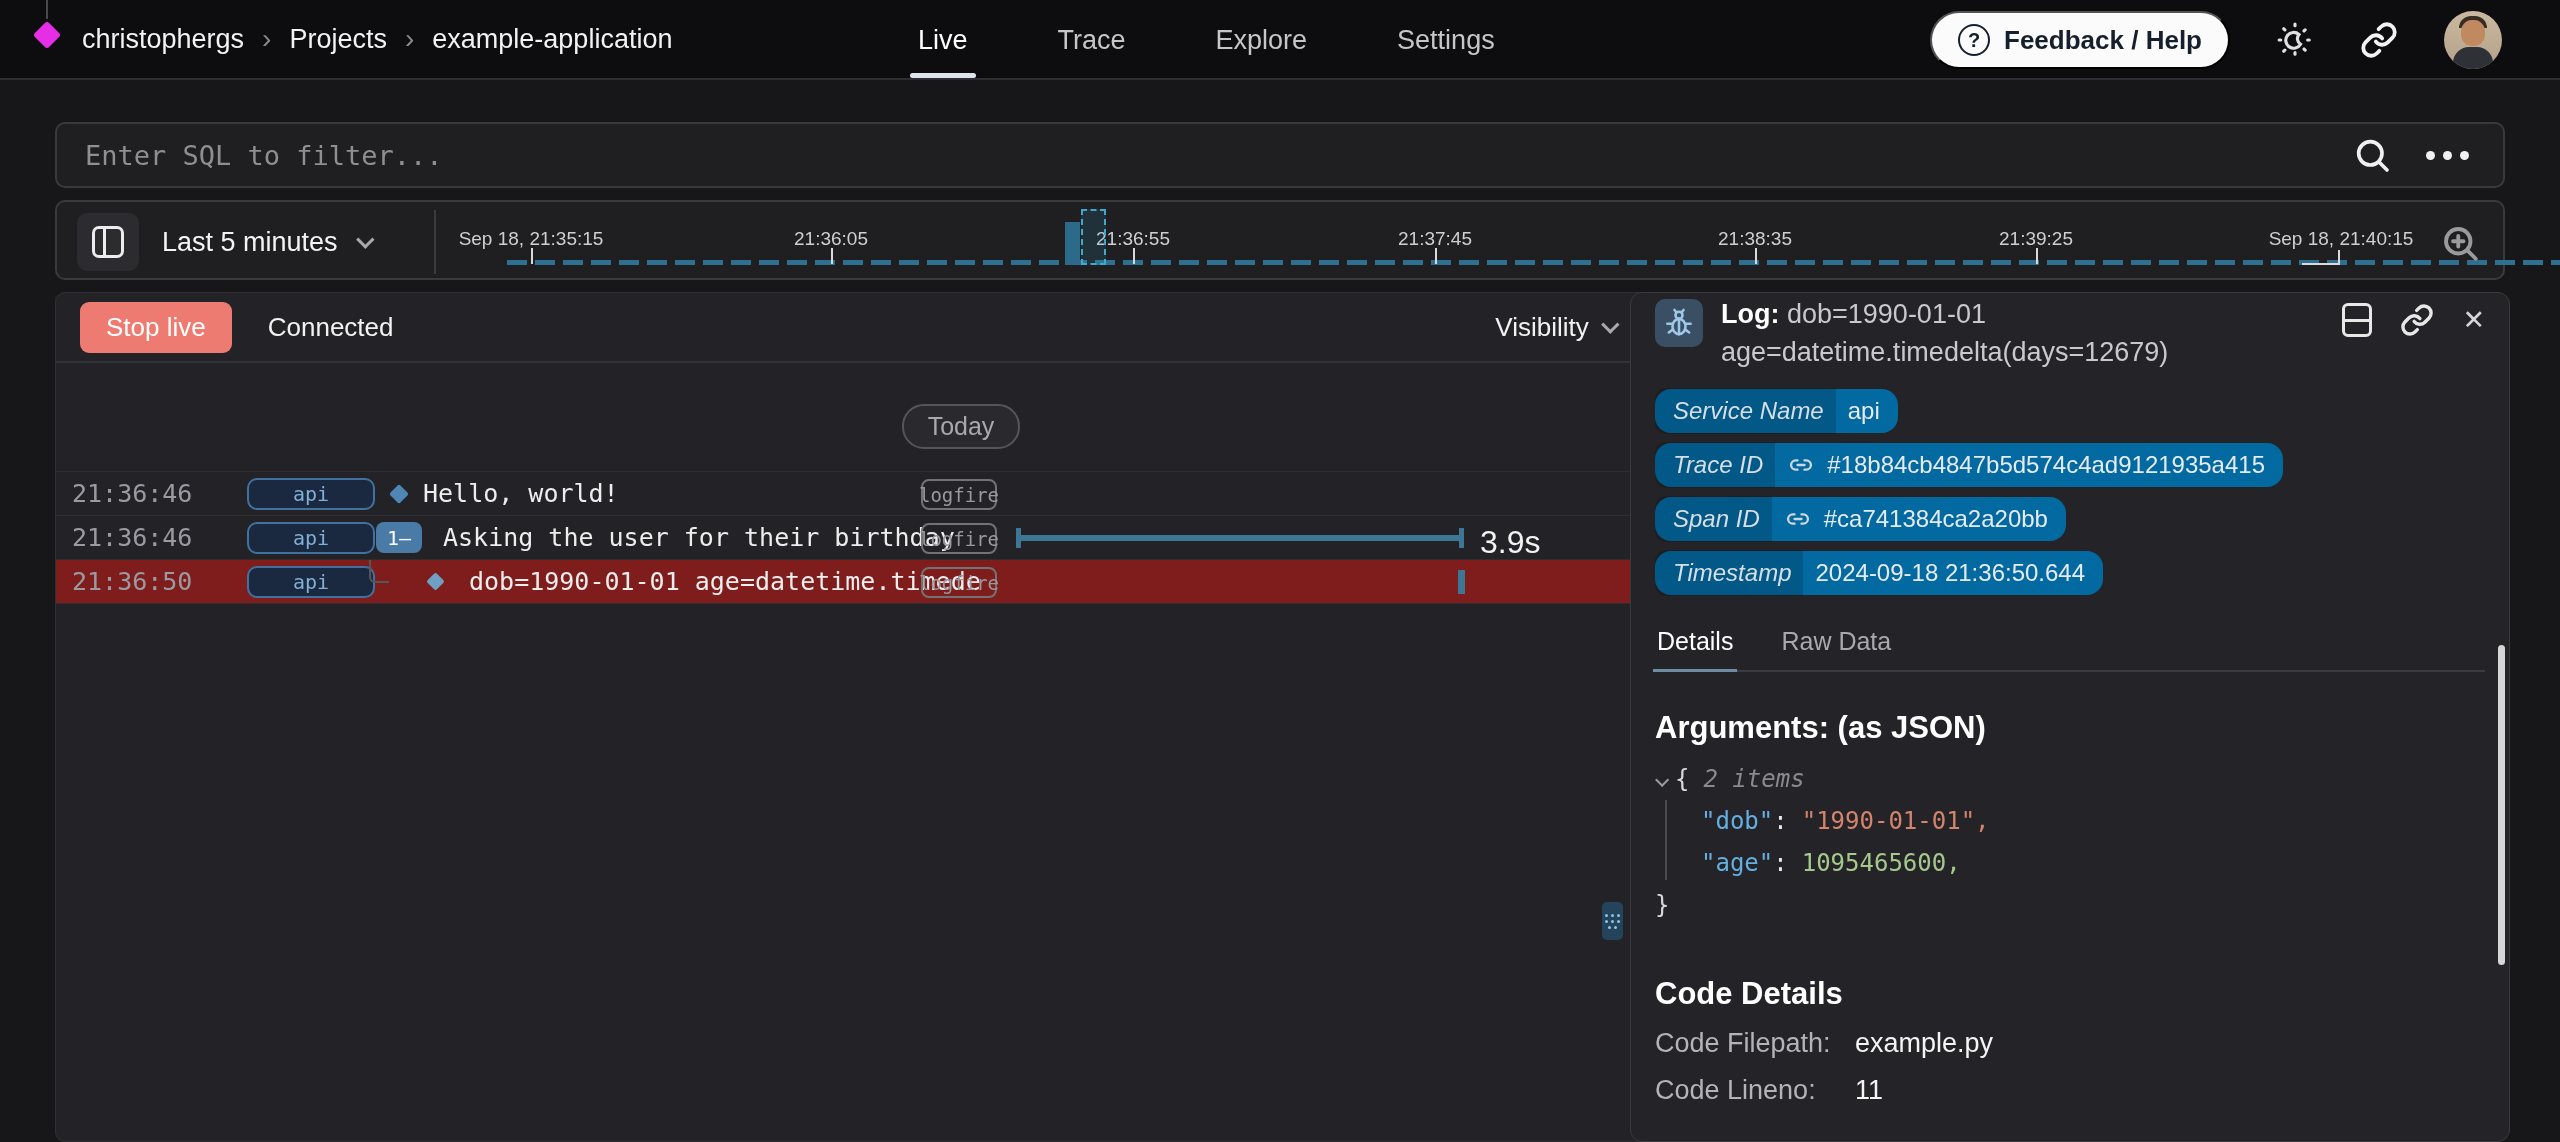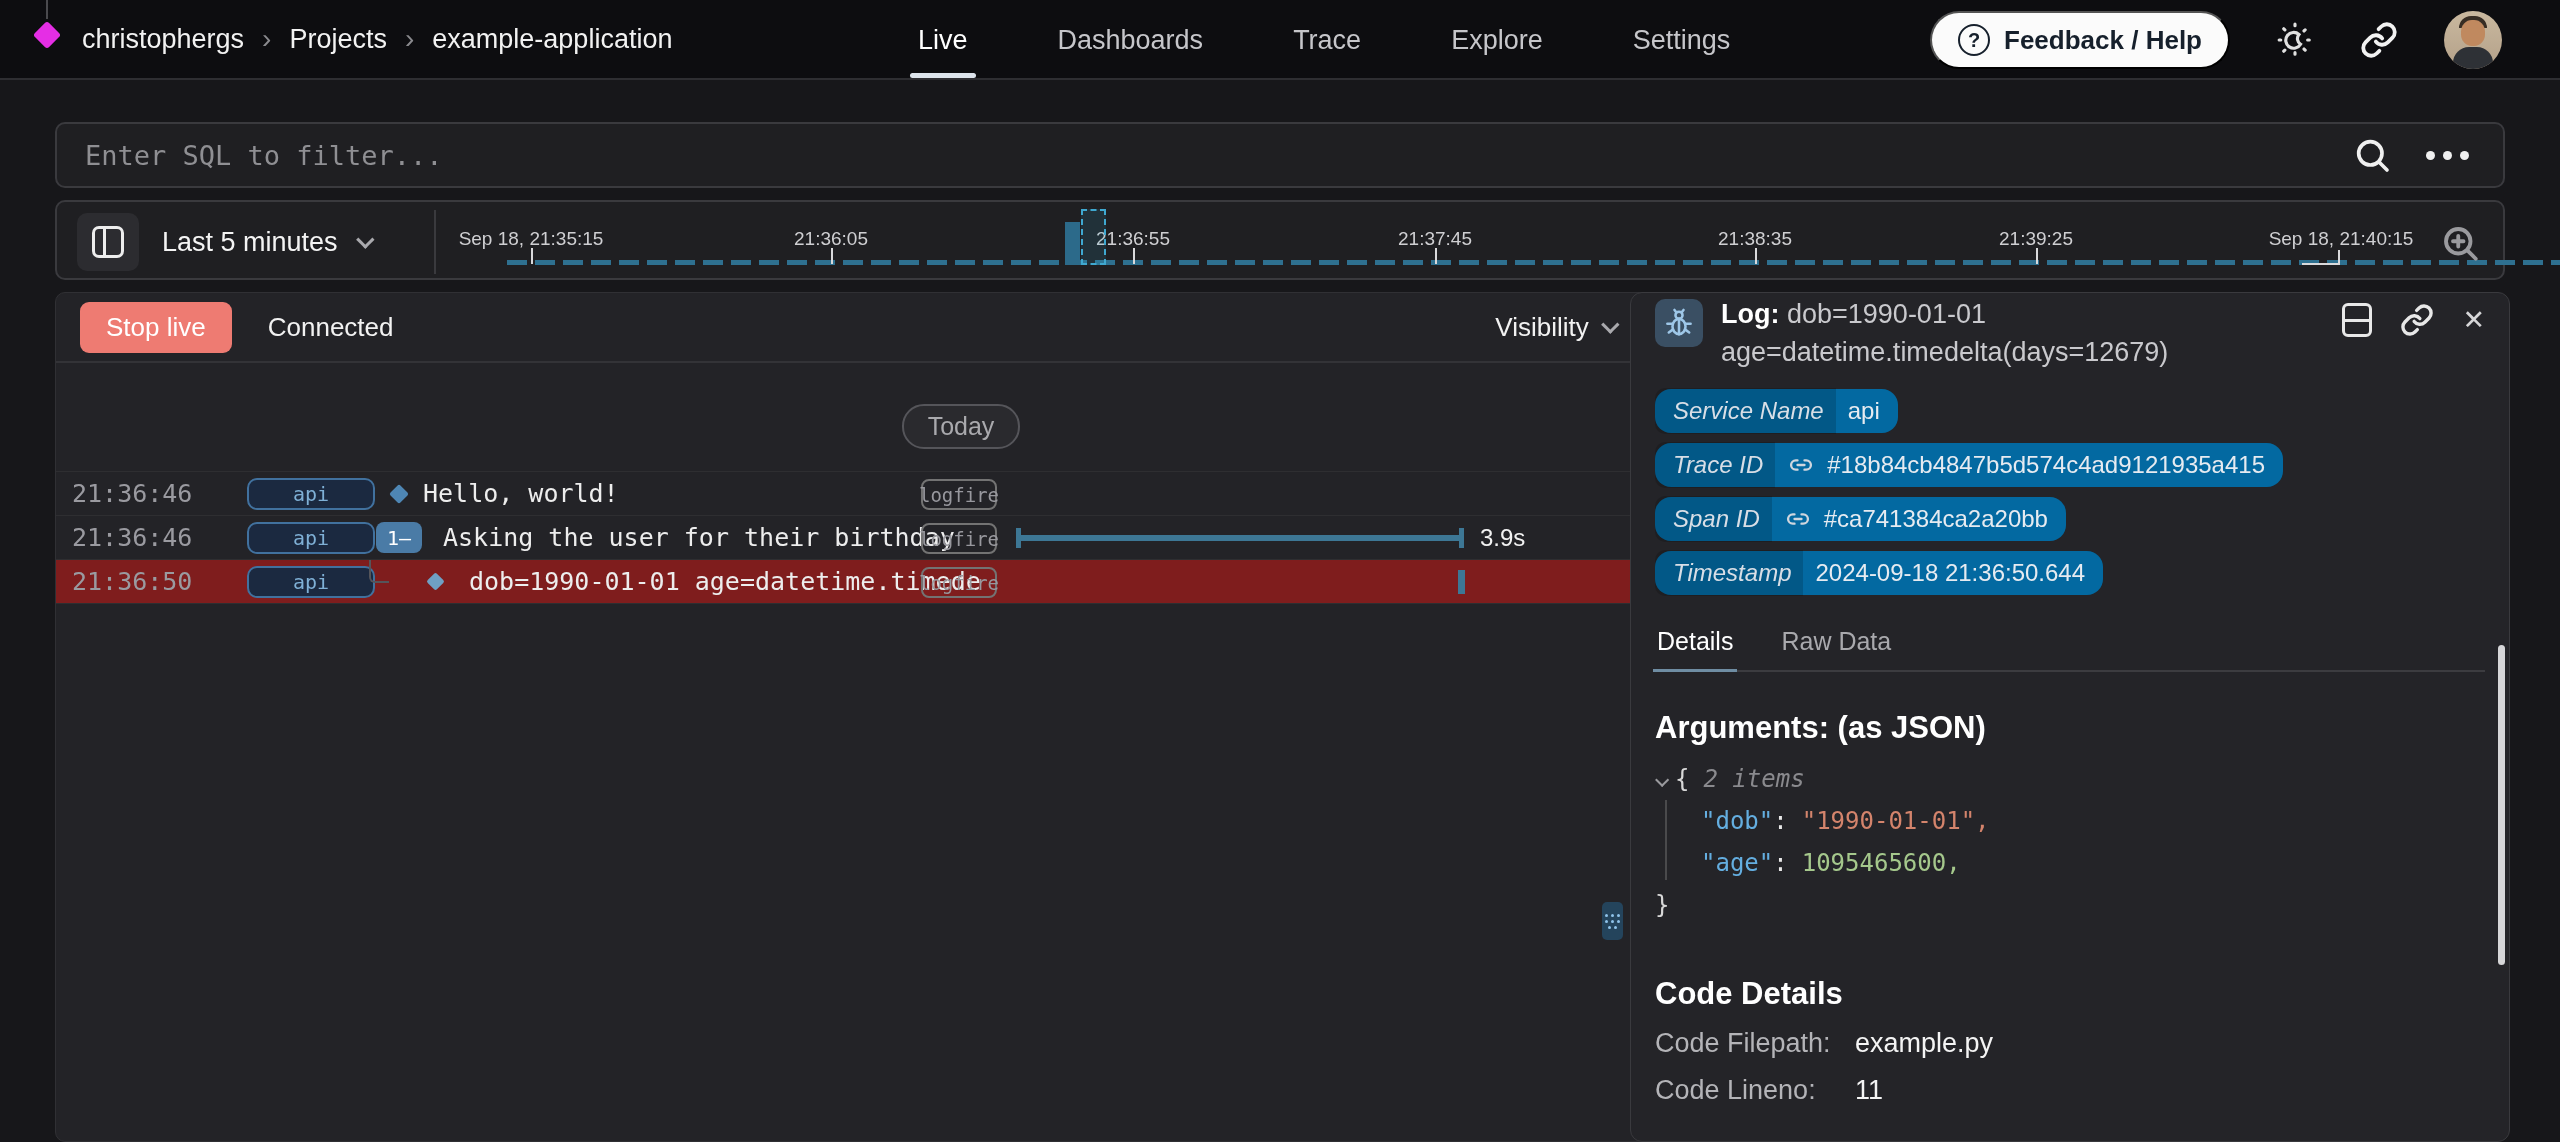--- a/index.html
+++ b/index.html
@@ -105,21 +105,21 @@
                     display:flex; align-items:center; justify-content:center; font-size:20px; }
   .connector { position:absolute; left:313px; top:0; width:20px; height:23px;
                border-left:2px solid #55555a; border-bottom:2px solid #55555a; border-bottom-left-radius:6px; }
   .iconzone.indent { margin-left:40px; width:40px; }
   .msg { color:#ededed; white-space:nowrap; }
   .tag { position:absolute; left:865px; top:7px; width:76px; height:31px; border:2px solid #737373;
          border-radius:8px; color:#98989e; font-size:19px; display:flex; align-items:center; justify-content:center; }
   .spanbar { position:absolute; left:960px; top:19px; width:448px; height:6px; background:#3d7795; }
   .spanbar::before, .spanbar::after { content:''; position:absolute; top:-7px; width:5px; height:20px; background:#3d7795; }
   .spanbar::before { left:0; } .spanbar::after { right:0; }
-  .dur { position:absolute; left:1424px; top:8px; font-family:"Liberation Sans",sans-serif; font-size:24px; color:#f2f2f2; }
+  .dur { position:absolute; left:1424px; top:8px; font-family:"Liberation Sans",sans-serif; font-size:32px; color:#f2f2f2; }
   .logtick { position:absolute; left:1402px; top:10px; width:7px; height:24px; background:#3d7795; }
 
   
   .drag-handle { position:absolute; left:1602px; top:902px; width:21px; height:38px; background:#24445c;
                  border-radius:5px; display:flex; flex-wrap:wrap; align-content:center; justify-content:center; gap:3px; padding:3px; }
   .drag-handle i { width:3px; height:3px; background:#8fc3e9; border-radius:50%; }
 
   
   .detail-panel { position:absolute; left:1630px; top:292px; width:880px; height:850px;
                   background:#242428; border:1px solid #3a3a3e; border-radius:12px; padding:2px 24px; }
@@ -174,21 +174,20 @@
     <div class="logo"></div>
     <nav class="crumbs">
       <span class="crumb">christophergs</span>
       <span class="crumb-sep">›</span>
       <span class="crumb">Projects</span>
       <span class="crumb-sep">›</span>
       <span class="crumb">example-application</span>
     </nav>
     <nav class="tabs">
       <div class="tab active">Live</div>
-      <div class="tab">Dashboards</div>
       <div class="tab">Trace</div>
       <div class="tab">Explore</div>
       <div class="tab">Settings</div>
     </nav>
     <div class="topbar-right">
       <button class="feedback-btn">
         <span class="qmark">?</span>
         <span>Feedback / Help</span>
       </button>
       <span class="icon-btn">

